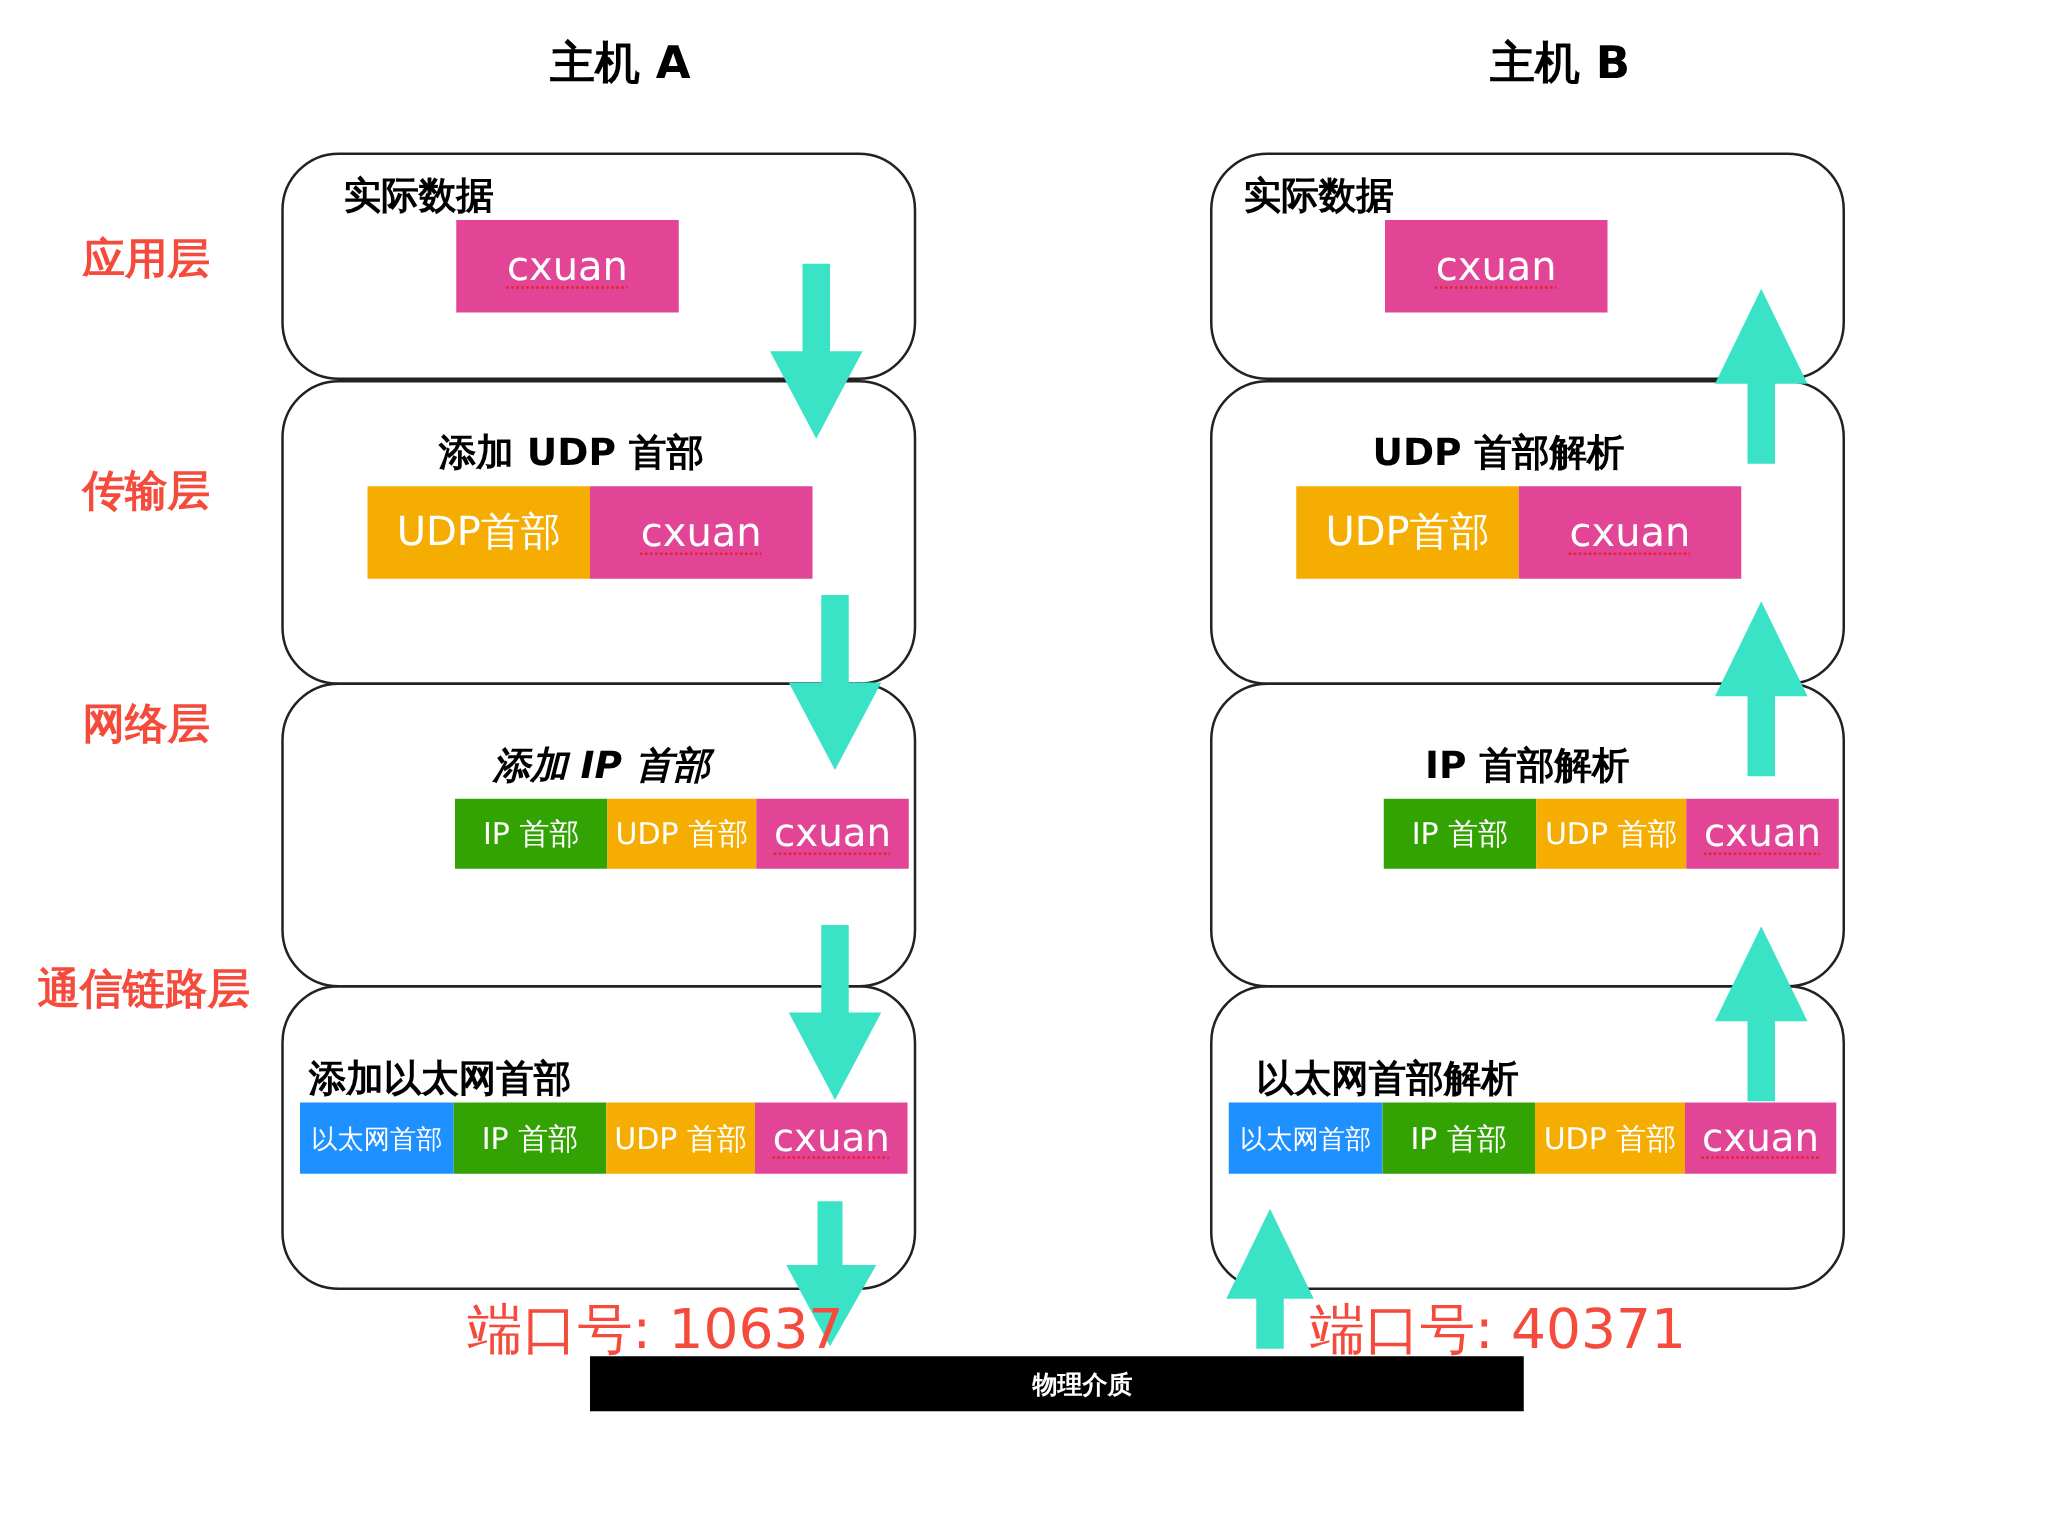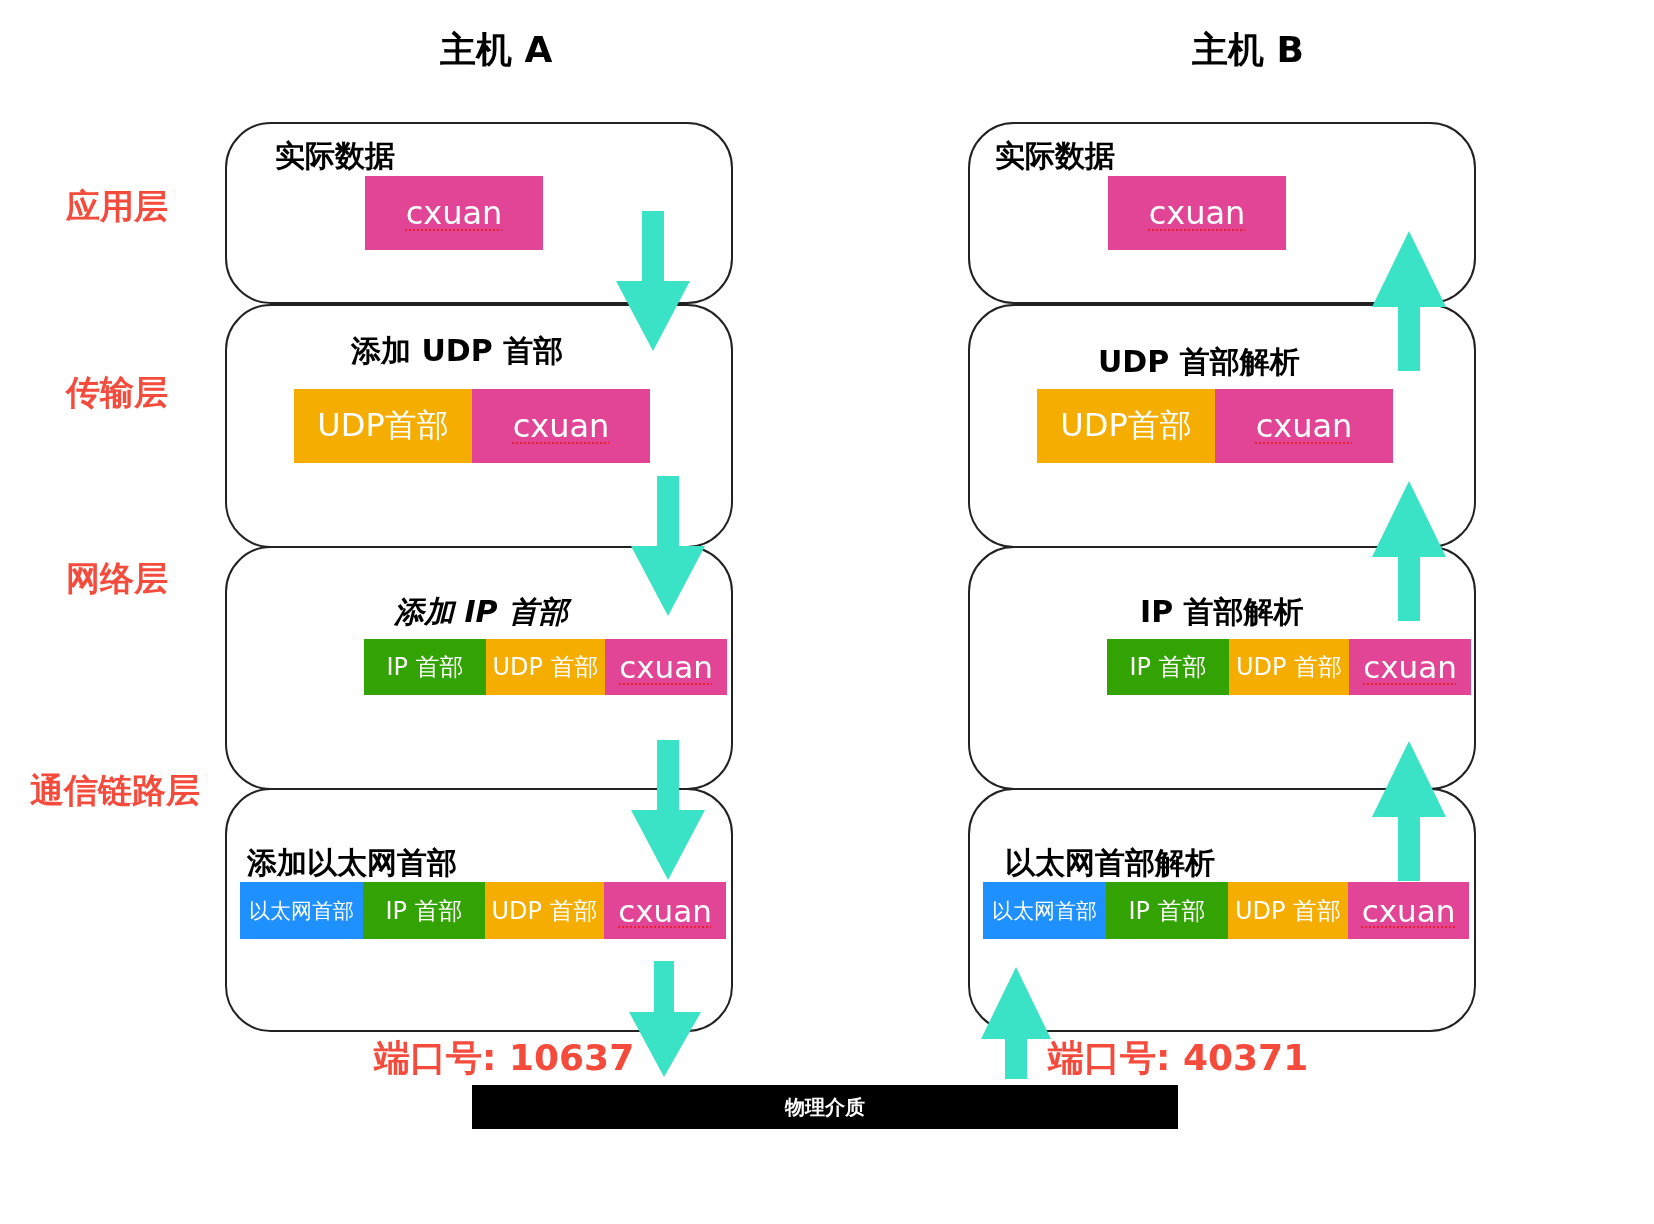--- a/index.html
+++ b/index.html
@@ -6,21 +6,21 @@
   body { width: 1654px; height: 1224px; position: relative; overflow: hidden;
          font-family: "DejaVu Sans", "Liberation Sans", sans-serif; }
   .abs { position: absolute; }
   .host-title { font-weight: bold; font-size: 36px; color: #000; white-space: nowrap; }
   .layer-label { font-weight: bold; font-size: 34px; color: #f44b3c; white-space: nowrap; }
   .box { position: absolute; border: 2px solid #222; border-radius: 46px; background: transparent; box-sizing: border-box; }
   .step-title { font-weight: bold; font-size: 30px; color: #000; white-space: nowrap; }
   .seg { position: absolute; display: flex; align-items: center; justify-content: center;
          color: #fff; white-space: nowrap; box-sizing: border-box; }
   .seg .sq { text-decoration: underline dotted #e8222a; text-underline-offset: 5px; text-decoration-thickness: 2px; }
-  .port { font-weight: bold; font-size: 36px; color: #f44b3c; white-space: nowrap; }
+  .port { font-weight: normal; font-size: 44px; color: #f44b3c; white-space: nowrap; }
   .medium { position: absolute; background: #000; color: #fff; display: flex; align-items: center; justify-content: center; font-size: 20px; font-weight: bold; }
   svg.arrow { position: absolute; overflow: visible; }
 </style>
 </head>
 <body>
 
 <div class="abs host-title" style="left:440px; top:26px;text-align:center;">主机 A</div>
 <div class="abs host-title" style="left:1192px; top:26px;">主机 B</div>
 
 <div class="abs layer-label" style="left:66px; top:184px;">应用层</div>
@@ -32,21 +32,21 @@
   <div class="box" style="left:225px; top:122px; width:508px; height:182px;"></div>
   <div class="box" style="left:225px; top:304px; width:508px; height:244px;"></div>
   <div class="box" style="left:225px; top:546px; width:508px; height:244px;"></div>
   <div class="box" style="left:225px; top:788px; width:508px; height:244px;"></div>
 
   <div class="abs step-title" style="left:275px; top:136px;">实际数据</div>
   <div class="seg" style="left:365px; top:176px; width:178px; height:74px; background:#e24596; font-size:32px;">
       <span class="sq">cxuan</span>
     </div>
 
-  <div class="abs step-title" style="left:351px; top:331px;">添加 UDP 首部</div>
+  <div class="abs step-title" style="left:351px; top:342px;">添加 UDP 首部</div>
   <div class="seg" style="left:294px; top:389px; width:178px; height:74px; background:#f4ad00; font-size:32px;">
       <span>UDP首部</span>
     </div>
   <div class="seg" style="left:472px; top:389px; width:178px; height:74px; background:#e24596; font-size:32px;">
       <span class="sq">cxuan</span>
     </div>
 
   <div class="abs step-title" style="left:394px; top:592px;font-style:italic;">添加 IP 首部</div>
   <div class="seg" style="left:364px; top:639px; width:122px; height:56px; background:#33a304; font-size:24px;">
       <span>IP 首部</span>
@@ -141,15 +141,15 @@
   <svg class="arrow" style="left:1370px; top:741px;" width="78" height="142">
       <polygon points="39,0 76,76 50,76 50,140 28,140 28,76 2,76" fill="#3be3c6"></polygon>
     </svg>
   <svg class="arrow" style="left:979px; top:967px;" width="74" height="114">
       <polygon points="37,0 72,72 48,72 48,112 26,112 26,72 2,72" fill="#3be3c6"></polygon>
     </svg>
 
   <div class="abs port" style="left:1048px; top:1034px;">端口号: 40371</div>
 </div>
 
-<div class="medium" style="left:472px; top:1085px; width:706px; height:44px;">
+<div class="medium" style="left:472px; top:1085px; width:706px; height:44px;padding-left:41px;">
   <span>物理介质</span>
 </div>
 
 </body></html>

